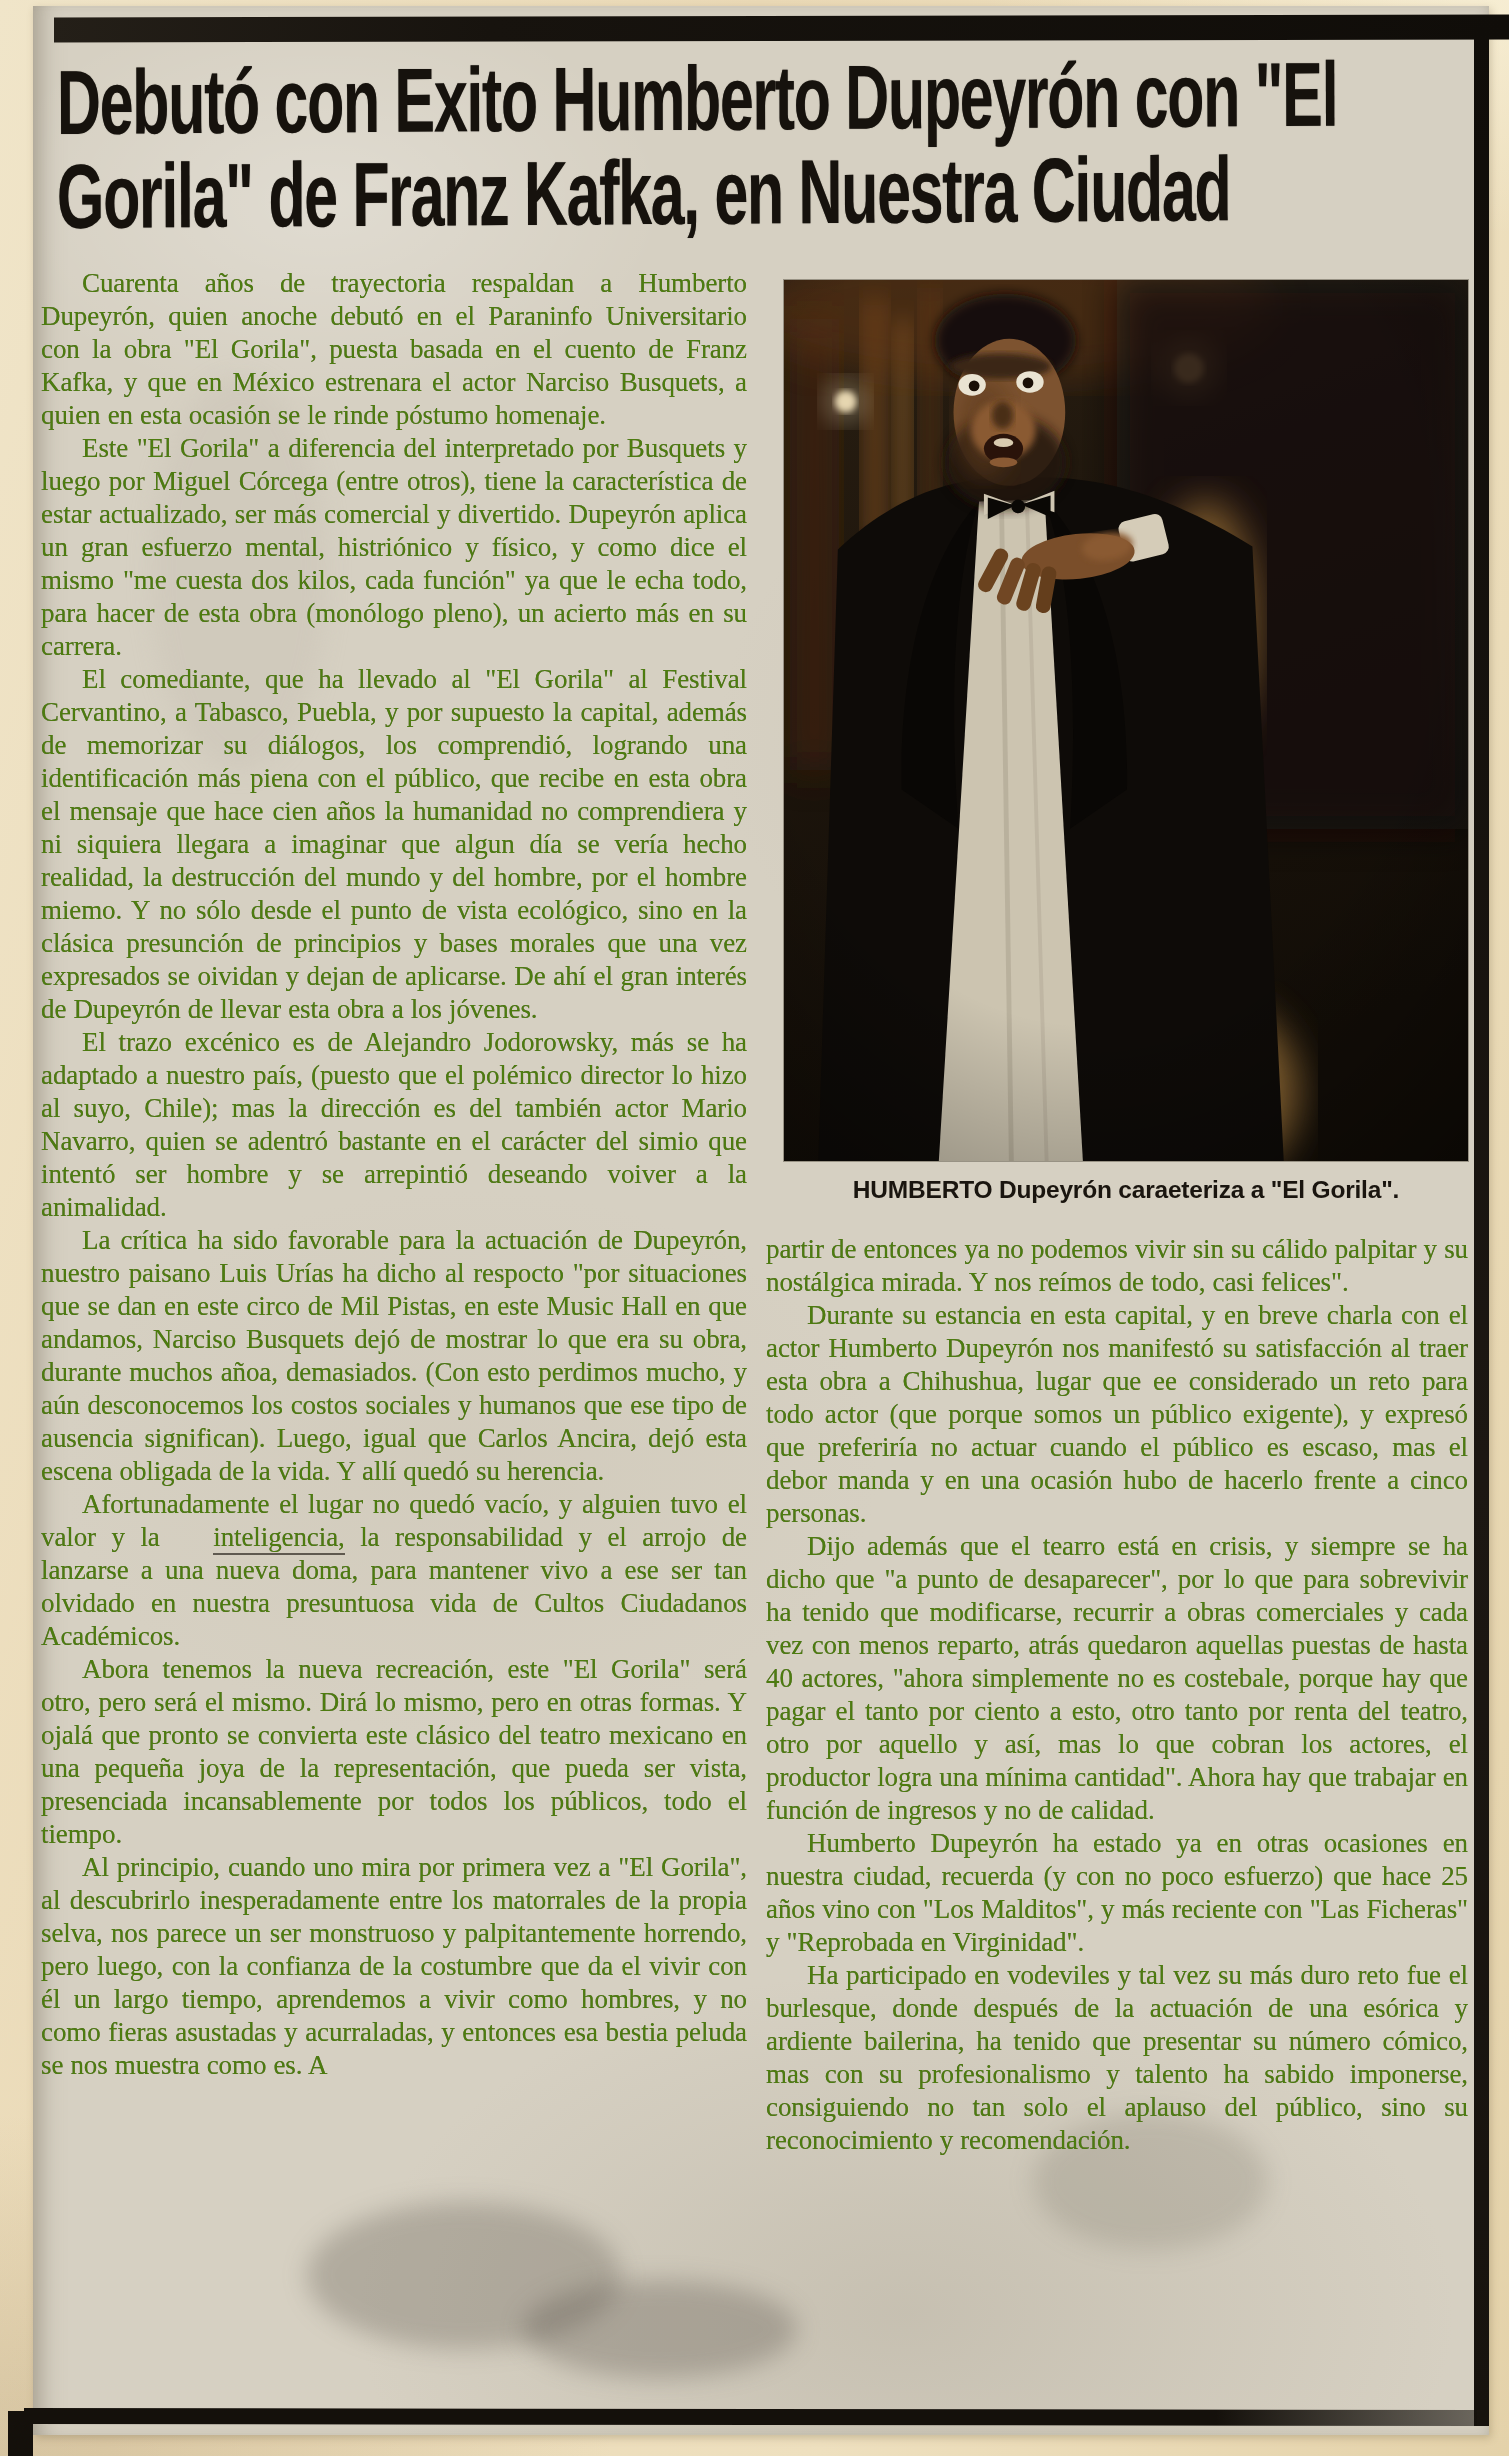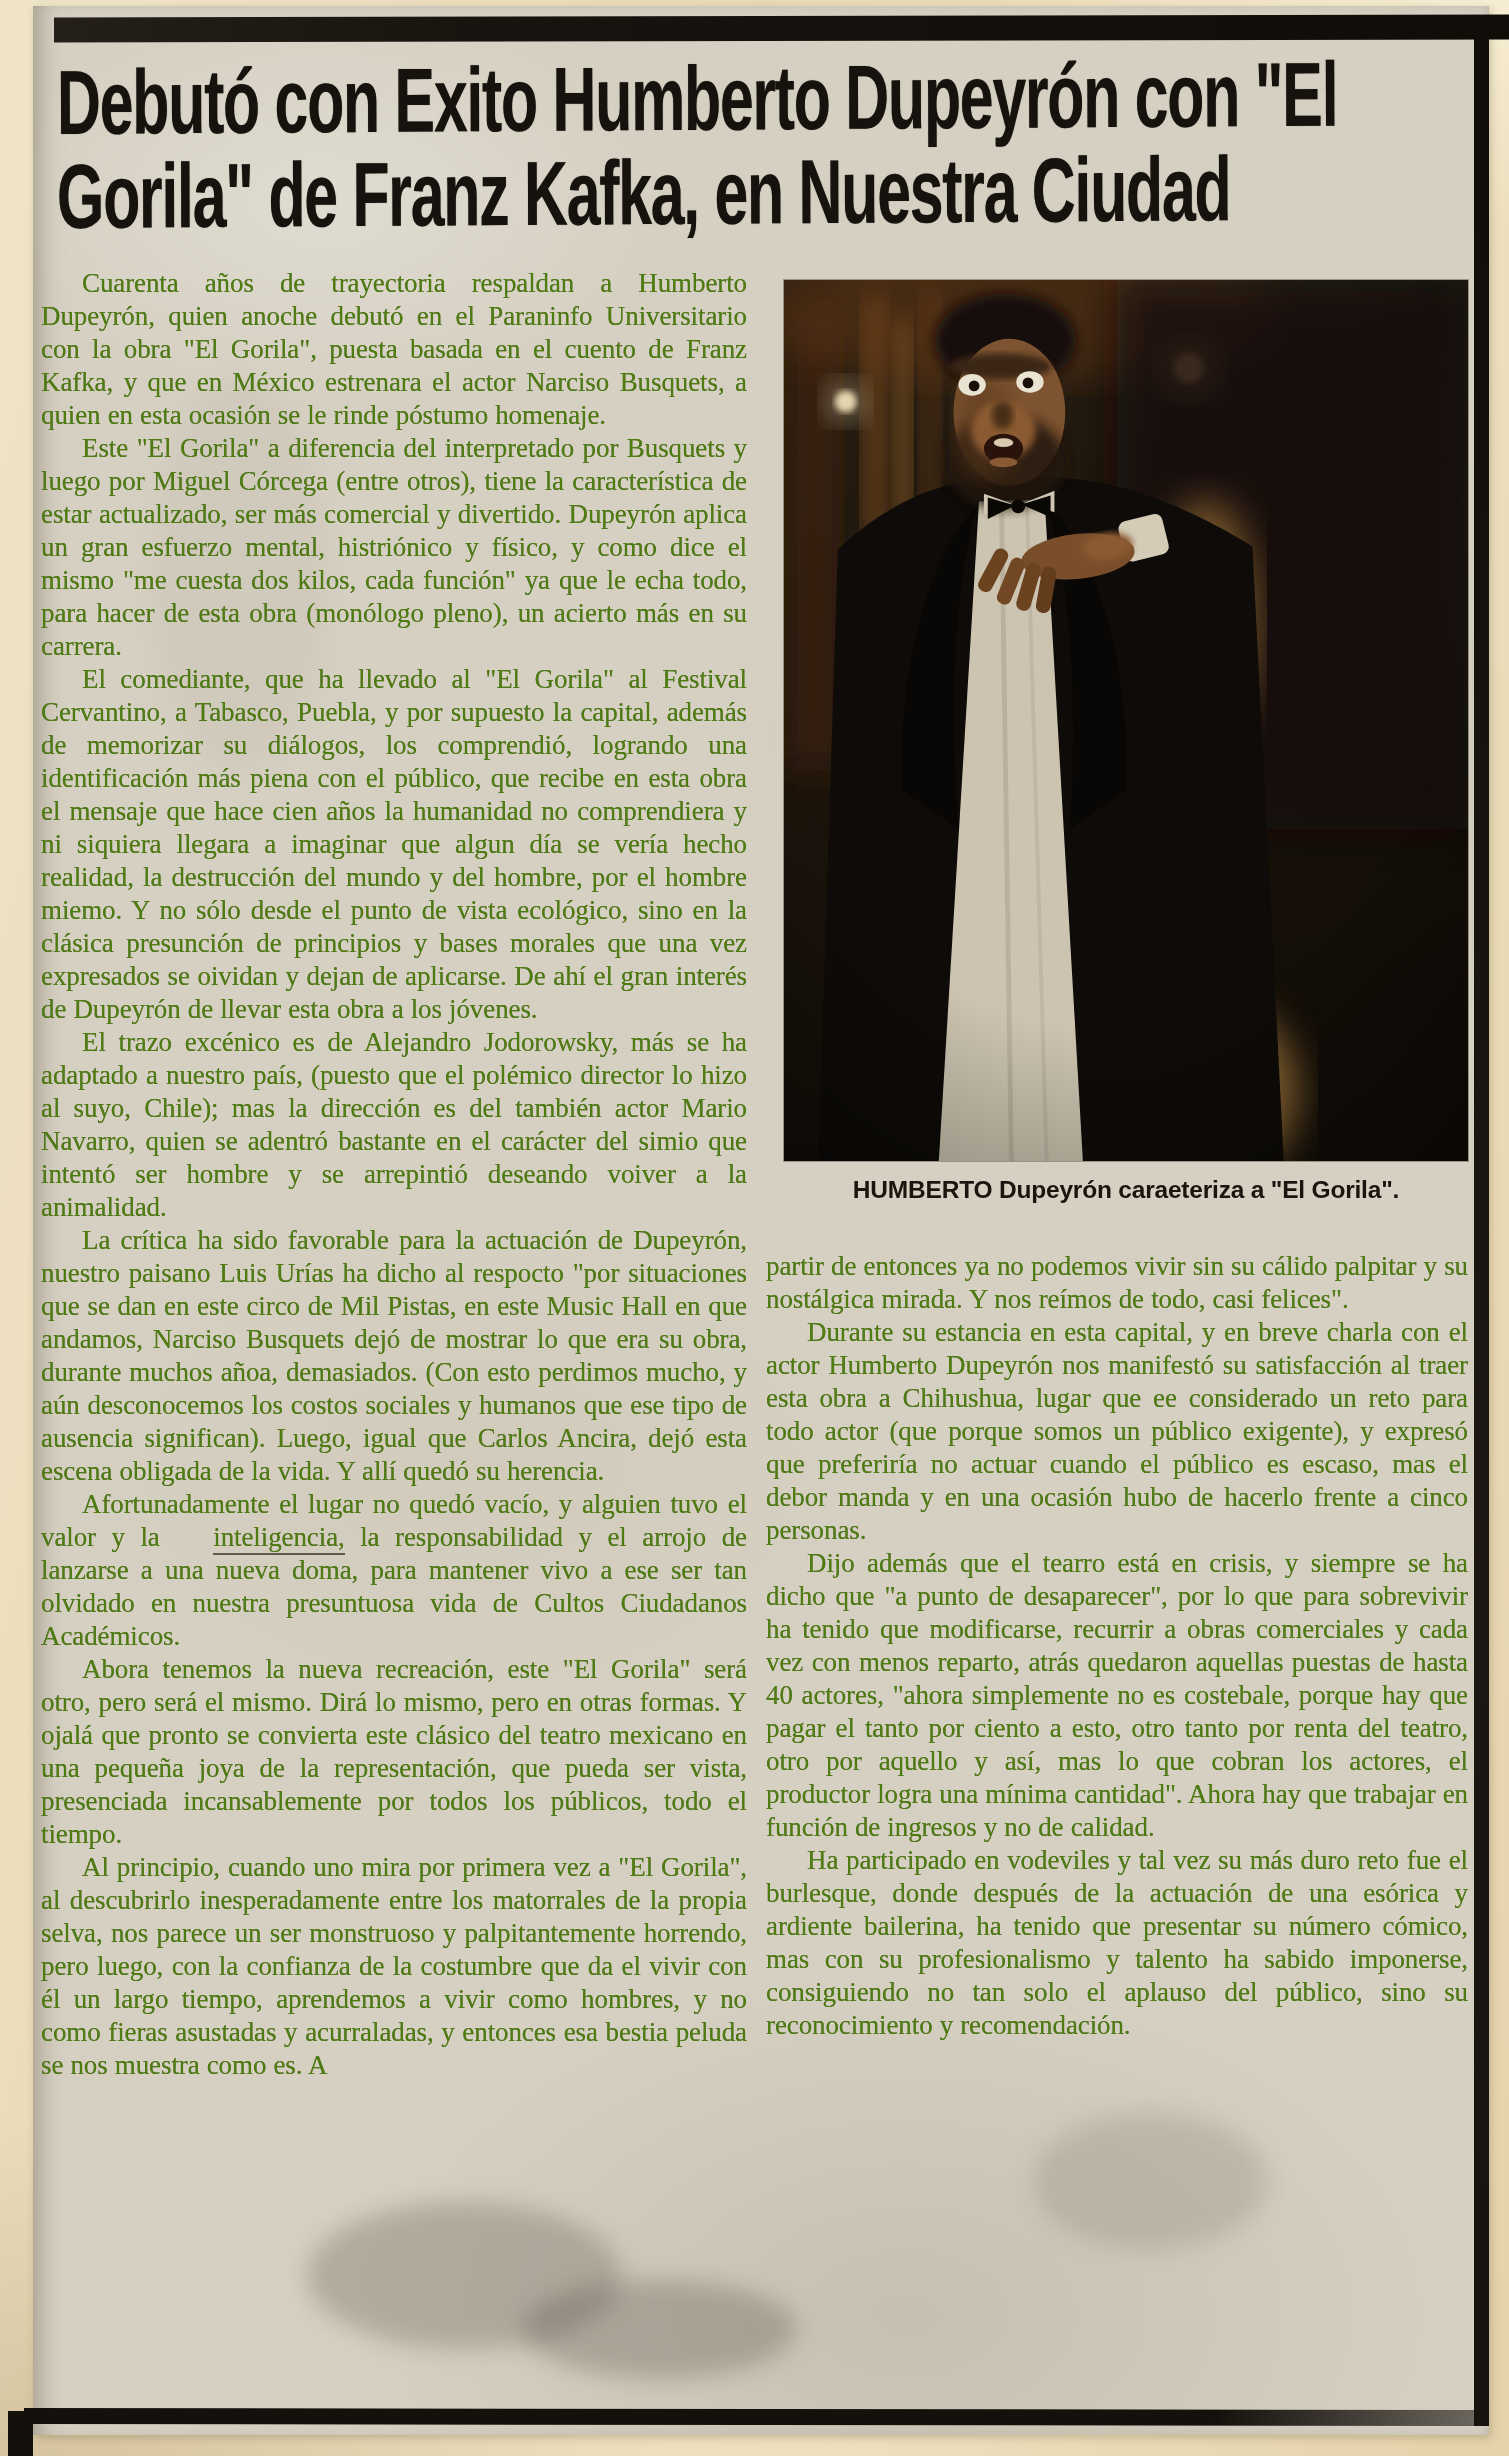--- a/index.html
+++ b/index.html
@@ -42,21 +42,21 @@
     font-size:91px;line-height:1;letter-spacing:-2px;
     transform:scaleX(.67) rotate(-0.25deg);transform-origin:0 50%;
     text-shadow:0 0 1px rgba(22,18,13,.55);
   }
   #headline-1{top:57px;}
   #headline-2{top:151px;}
   .column{position:absolute;width:706px;color:#4d7c0f;
     font-size:27px;line-height:33px;letter-spacing:-0.1px;word-spacing:0.5px;
     text-shadow:0 0 0.5px rgba(30,25,18,.5);}
   .column p{margin:0;text-align:justify;text-indent:41px;}
-  .column p.no-indent{text-indent:0;margin-top:17px;}
+  .column p.no-indent{text-indent:0;}
   #left-column{left:41px;top:267px;}
   #right-column{left:766px;top:1233px;width:702px;}
   .hand-underline{border-bottom:2.9px solid rgba(50,44,36,.72);padding-bottom:1px;margin-left:38px;}
   .photo-frame{position:absolute;left:784px;top:280px;width:684px;height:881px;
     background:#1d150d;box-shadow:0 0 0 1px rgba(60,52,40,.4);}
   .photo-caption{
     position:absolute;left:784px;top:1176px;width:684px;text-align:center;
     font-family:"Liberation Sans", sans-serif;font-weight:bold;
     font-size:24.5px;color:#1a150f;letter-spacing:-0.2px;
   }
@@ -181,15 +181,16 @@
     <rect width="698" height="899" fill="url(#vig)"></rect>
   </svg>
 </div>
 
 <div class="photo-caption">HUMBERTO Dupeyrón caraeteriza a "El Gorila".</div>
 
 <div class="column" id="right-column">
     <p class="no-indent">partir de entonces ya no podemos vivir sin su cálido palpitar y su nostálgica mirada. Y nos reímos de todo, casi felices".</p>
     <p>Durante su estancia en esta capital, y en breve charla con el actor Humberto Dupeyrón nos manifestó su satisfacción al traer esta obra a Chihushua, lugar que ee considerado un reto para todo actor (que porque somos un público exigente), y expresó que preferiría no actuar cuando el público es escaso, mas el debor manda y en una ocasión hubo de hacerlo frente a cinco personas.</p>
     <p>Dijo además que el tearro está en crisis, y siempre se ha dicho que "a punto de desaparecer", por lo que para sobrevivir ha tenido que modificarse, recurrir a obras comerciales y cada vez con menos reparto, atrás quedaron aquellas puestas de hasta 40 actores, "ahora simplemente no es costebale, porque hay que pagar el tanto por ciento a esto, otro tanto por renta del teatro, otro por aquello y así, mas lo que cobran los actores, el productor logra una mínima cantidad". Ahora hay que trabajar en función de ingresos y no de calidad.</p>
+    <p>Humberto Dupeyrón ha estado ya en otras ocasiones en nuestra ciudad, recuerda (y con no poco esfuerzo) que hace 25 años vino con "Los Malditos", y más reciente con "Las Ficheras" y "Reprobada en Virginidad".</p>
     <p>Ha participado en vodeviles y tal vez su más duro reto fue el burlesque, donde después de la actuación de una esórica y ardiente bailerina, ha tenido que presentar su número cómico, mas con su profesionalismo y talento ha sabido imponerse, consiguiendo no tan solo el aplauso del público, sino su reconocimiento y recomendación.</p>
   </div>
 
 
 </body></html>

